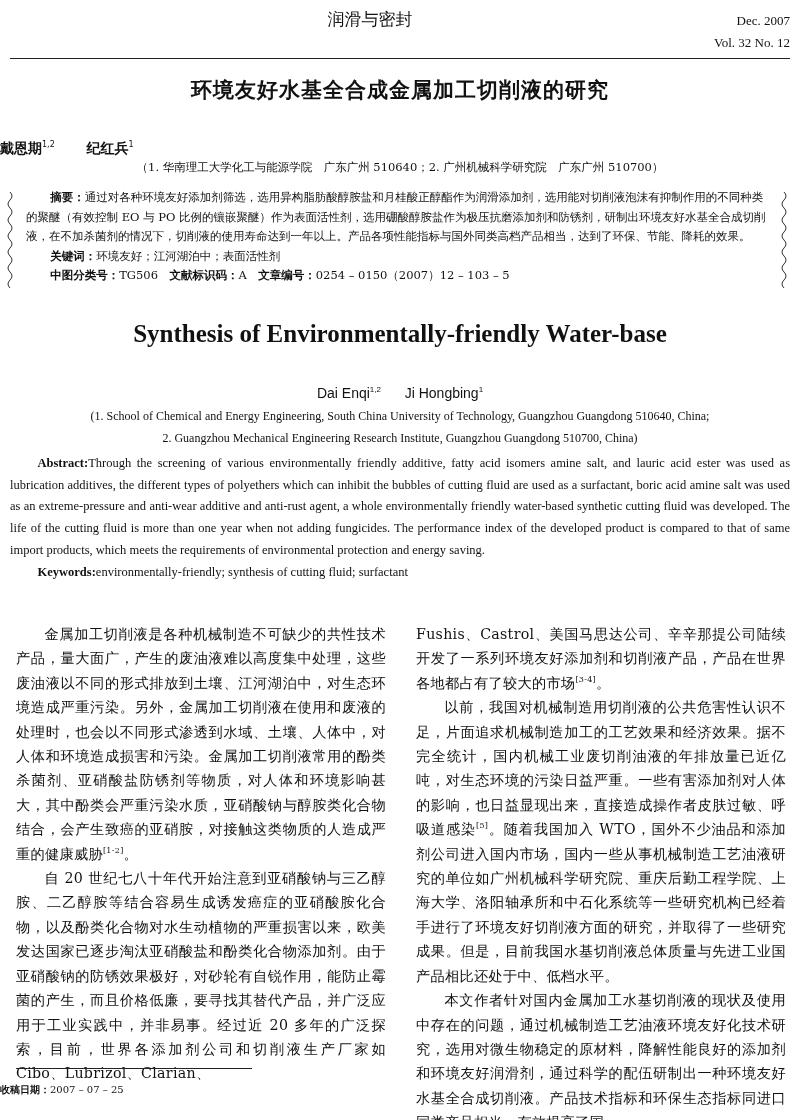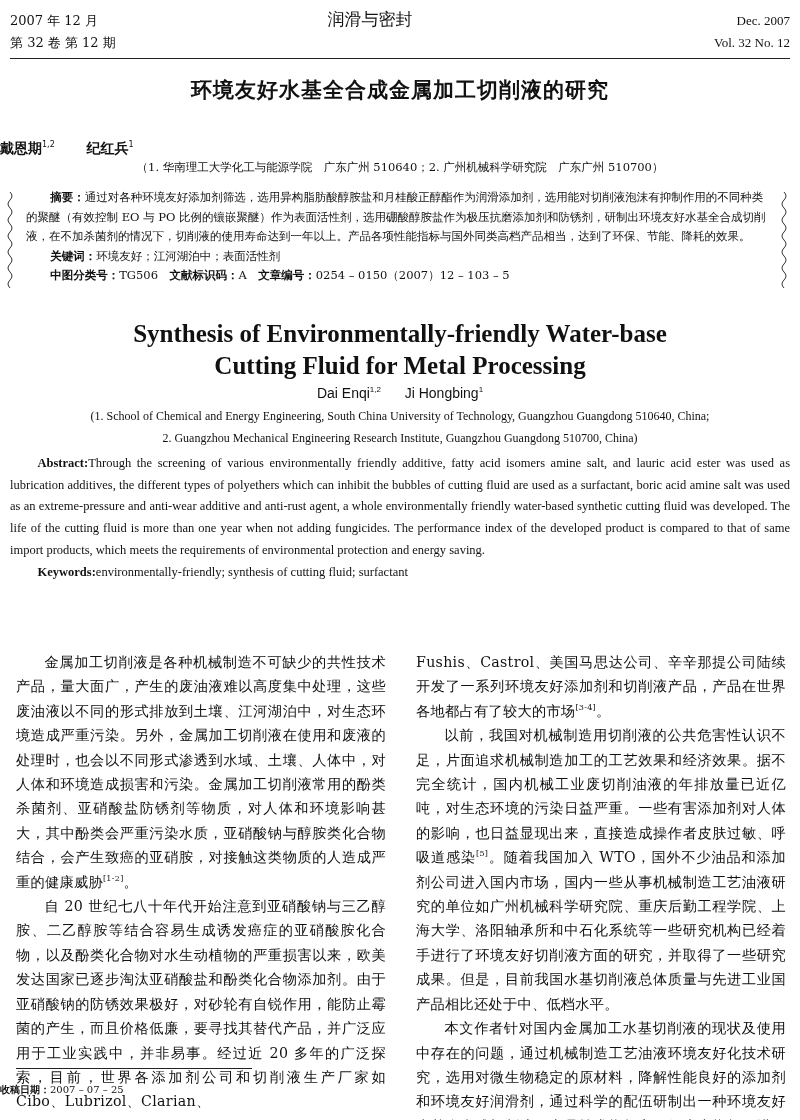--- a/index.html
+++ b/index.html
@@ -31,38 +31,34 @@
 
   .title-en { position: absolute; top: 318px; left: 0; width: 800px; text-align: center; font-family: "Liberation Serif", serif; font-weight: bold; font-size: 25px; line-height: 32px; }
   .authors-en { position: absolute; top: 385px; left: 0; width: 800px; text-align: center; font-family: "Liberation Sans", sans-serif; font-size: 14px; }
   .authors-en .gap { display: inline-block; width: 16px; }
   .affil-en { position: absolute; top: 405px; left: 0; width: 800px; text-align: center; font-family: "Liberation Serif", serif; font-size: 12px; line-height: 22px; }
 
   .abs-en { position: absolute; top: 453px; left: 10px; width: 780px; font-family: "Liberation Serif", serif; font-size: 12.5px; line-height: 21.7px; text-align: justify; }
   .abs-en p { margin: 0; }
   .abs-en .ind { text-indent: 2.2em; }
 
-  .col { position: absolute; top: 622px; width: 370px; font-size: 14.2px; line-height: 24.4px; text-align: justify; letter-spacing: 0.3px; margin-top: 28px; }
+  .col { position: absolute; top: 622px; width: 370px; font-size: 14.2px; line-height: 24.4px; text-align: justify; letter-spacing: 0.3px; }
   .col.left { left: 16px; }
   .col.right { left: 416px; }
   .col p { margin: 0; }
   .col .ind { text-indent: 2em; }
   .col sup { font-size: 8px; line-height: 0; }
   .fn-rule { position: absolute; top: 1068px; left: 16px; width: 236px; border-top: 1px solid #222; }
   .received { position: absolute; top: 1083px; left: 0; font-size: 10px; }
   .received b { font-family: "DejaVu Sans", sans-serif; font-weight: bold; }
 </style>
 </head>
 <body>
 
 <div class="hdr">
-  <div class="hdr-left">
-    <div>2007 年 12 月</div>
-    <div>第 32 卷 第 12 期</div>
-  </div>
   <div class="hdr-center">
     <div class="cn">润滑与密封</div>
   </div>
   <div class="hdr-right">
     <div>Dec. 2007</div>
     <div>Vol. 32 No. 12</div>
   </div>
 </div>
 <div class="hdr-rule"></div>
 
@@ -83,21 +79,20 @@
 </svg>
 
 <div class="abs-cn">
   <p class="ind"><b>摘要：</b><span>通过对各种环境友好添加剂筛选，选用异构脂肪酸醇胺盐和月桂酸正醇酯作为润滑添加剂，选用能对切削液泡沫有抑制作用的不同种类的聚醚（有效控制 EO 与 PO 比例的镶嵌聚醚）作为表面活性剂，选用硼酸醇胺盐作为极压抗磨添加剂和防锈剂，研制出环境友好水基全合成切削液，在不加杀菌剂的情况下，切削液的使用寿命达到一年以上。产品各项性能指标与国外同类高档产品相当，达到了环保、节能、降耗的效果。</span></p>
   <p class="ind"><b>关键词：</b><span>环境友好；江河湖泊中；表面活性剂</span></p>
   <p class="ind"><b>中图分类号：</b><span>TG506</span>　<b>文献标识码：</b><span>A</span>　<b>文章编号：</b><span>0254 – 0150（2007）12 – 103 – 5</span></p>
 </div>
 
 <div class="title-en">
   <div>Synthesis of Environmentally-friendly Water-base</div>
-  <div>Cutting Fluid for Metal Processing</div>
 </div>
 
 <div class="authors-en">
   <span>Dai Enqi</span><sup>1,2</sup>
   <span class="gap"></span>
   <span>Ji Hongbing</span><sup>1</sup>
 </div>
 <div class="affil-en">
   <div>(1. School of Chemical and Energy Engineering, South China University of Technology, Guangzhou Guangdong 510640, China;</div>
   <div>2. Guangzhou Mechanical Engineering Research Institute, Guangzhou Guangdong 510700, China)</div>

